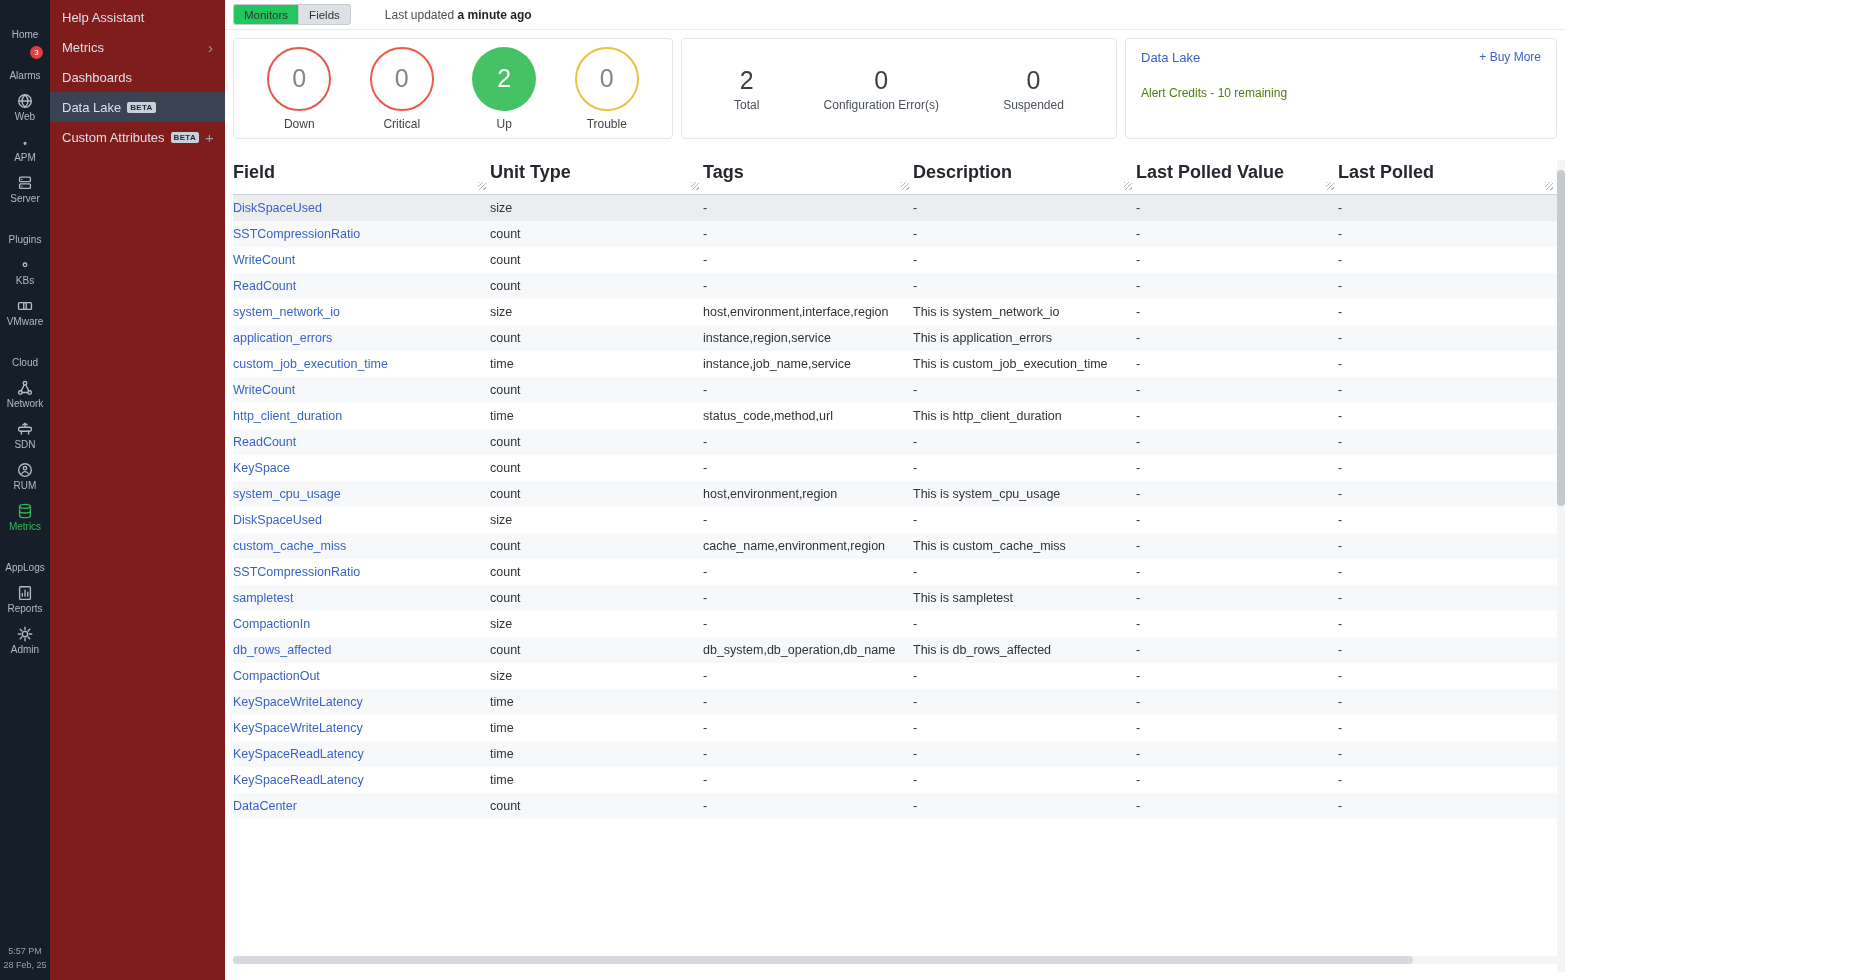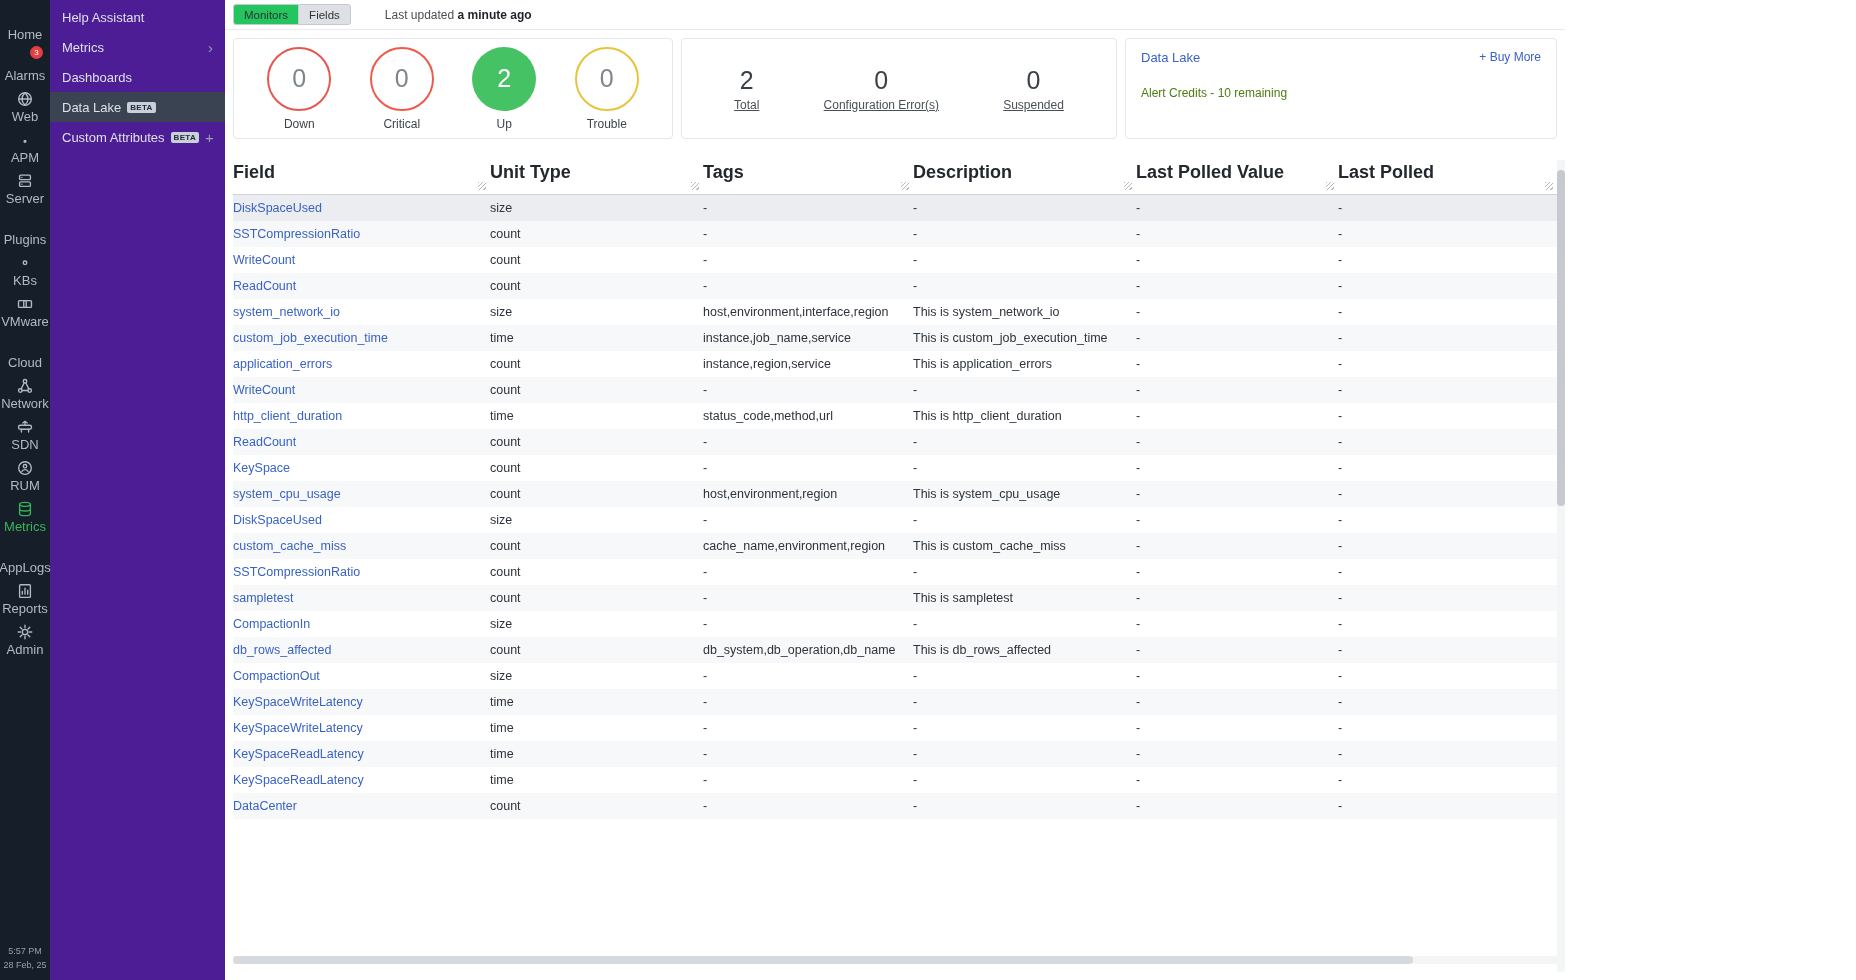--- a/index.html
+++ b/index.html
@@ -5,27 +5,27 @@
   * { margin:0; padding:0; box-sizing:border-box; }
   html,body { width:1856px; height:980px; background:#ffffff; font-family:"Liberation Sans", sans-serif; overflow:hidden; }
   .app { display:flex; height:100%; }
 
   
   .rail { width:50px; background:#161e2a; color:#b3bac5; flex-shrink:0; position:relative; padding-top:4px; }
   .rail-items { display:flex; flex-direction:column; }
   .rail-item { height:41px; display:flex; flex-direction:column; align-items:center; justify-content:center; gap:2px; cursor:pointer; position:relative; }
   .rail-item .icon { width:18px; height:18px; }
   .rail-item .icon svg { width:18px; height:18px; display:block; }
-  .rail-label { font-size:13px; line-height:1; }
+  .rail-label { font-size:10px; line-height:1; }
   .rail-item.active { color:var(--nav_active,#38b559); }
   .badge { position:absolute; top:1px; right:7px; background:var(--badge_red,#e23f3f); color:#fff; font-size:8px; min-width:13px; height:13px; border-radius:7px; display:flex; align-items:center; justify-content:center; padding:0 3px; }
   .clock { position:absolute; bottom:8px; left:0; width:100%; text-align:center; font-size:9px; color:#96a0ac; line-height:1.5; }
 
   
-  .sidebar { width:175px; background:#4c1d95; color:#dde1e8; flex-shrink:0; padding-top:2px; }
+  .sidebar { width:175px; background:#7f1d1d; color:#dde1e8; flex-shrink:0; padding-top:2px; }
   .side-item { display:flex; align-items:center; gap:6px; padding:0 12px; height:30px; font-size:13px; cursor:pointer; white-space:nowrap; }
   .side-item.active { background:#3a4352; }
   .beta { font-size:8px; background:#c9d0da; color:#232b3a; padding:1px 3px; border-radius:2px; font-weight:bold; letter-spacing:.3px; }
   .side-right { margin-left:auto; color:#97a1b0; font-size:15px; line-height:1; }
 
   
   .content { width:1340px; position:relative; background:#fff; }
   .topbar { height:30px; display:flex; align-items:center; padding:0 10px 0 8px; border-bottom:1px solid #e8eaed; }
   .segmented { display:flex; }
   .segmented button { font-family:inherit; font-size:11.5px; color:#333; height:21px; padding:0 10px; background:#22c55e; border:1px solid #c6cad0; cursor:pointer; }
@@ -43,21 +43,21 @@
   .cards { display:flex; gap:8px; padding:8px; }
   .card { border:1px solid #e3e6ea; border-radius:4px; background:#fff; height:101px; }
   .status-card { width:440px; display:flex; align-items:center; justify-content:space-around; padding:0 14px; }
   .status-item { display:flex; flex-direction:column; align-items:center; gap:6px; }
   .status-circle { width:64px; height:64px; border-radius:50%; border:2px solid #ccc; display:flex; align-items:center; justify-content:center; font-size:25px; color:#7e858d; }
   .status-circle.filled { color:#fff; border:none; }
   .status-label { font-size:12px; color:#3f454c; }
   .counts-card { width:436px; display:flex; align-items:center; justify-content:space-around; padding:0 20px; }
   .count-item { text-align:center; }
   .count-value { font-size:25px; color:#3a4048; }
-  .count-label { font-size:12px; color:#4a505a; margin-top:3px;text-decoration:underline; }
+  .count-label { font-size:12px; color:#4a505a; margin-top:3px; }
   .datalake-card { flex:1; padding:11px 15px; }
   .dl-top { display:flex; justify-content:space-between; align-items:flex-start; }
   .dl-link { color:var(--link,#3a62c4); font-size:13px; display:inline-flex; gap:5px; align-items:center; text-decoration:none; cursor:pointer; }
   .dl-link .icon svg { width:12px; height:12px; display:block; }
   .buy-more { color:var(--link,#3a62c4); font-size:12px; text-decoration:none; cursor:pointer; }
   .dl-credits { font-size:12px; color:#4d7c0f; margin-top:21px; }
 
   
   .table-wrap { padding:0 8px; margin-top:5px; }
   table { width:100%; border-collapse:collapse; table-layout:fixed; }
@@ -393,35 +393,35 @@
                   <span class="field-text">system_network_io</span>
                 </a></td>
     <td>size</td>
     <td>host,environment,interface,region</td>
     <td>This is system_network_io</td>
     <td>-</td>
     <td>-</td>
   </tr>
             <tr>
     <td class="field"><a href="#">
+                  <span class="field-text">application_errors</span>
+                </a></td>
+    <td>count</td>
+    <td>instance,region,service</td>
+    <td>This is application_errors</td>
+    <td>-</td>
+    <td>-</td>
+  </tr>
+            <tr>
+    <td class="field"><a href="#">
                   <span class="field-text">custom_job_execution_time</span>
                 </a></td>
     <td>time</td>
     <td>instance,job_name,service</td>
     <td>This is custom_job_execution_time</td>
-    <td>-</td>
-    <td>-</td>
-  </tr>
-            <tr>
-    <td class="field"><a href="#">
-                  <span class="field-text">application_errors</span>
-                </a></td>
-    <td>count</td>
-    <td>instance,region,service</td>
-    <td>This is application_errors</td>
     <td>-</td>
     <td>-</td>
   </tr>
             <tr>
     <td class="field"><a href="#">
                   <span class="field-text">WriteCount</span>
                 </a></td>
     <td>count</td>
     <td>-</td>
     <td>-</td>

